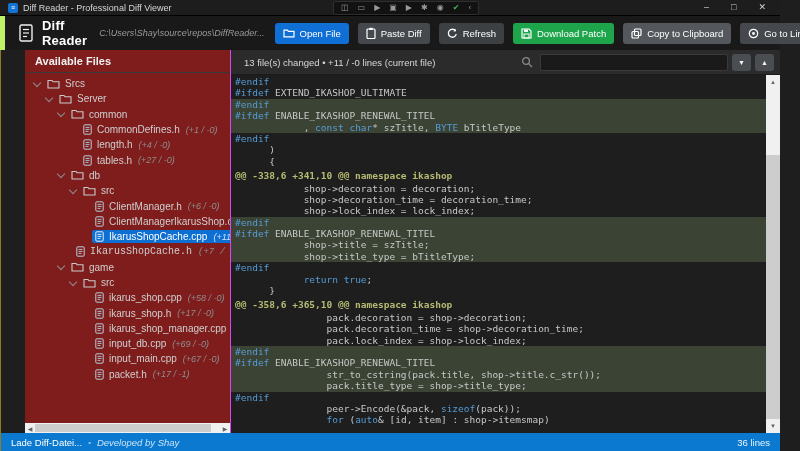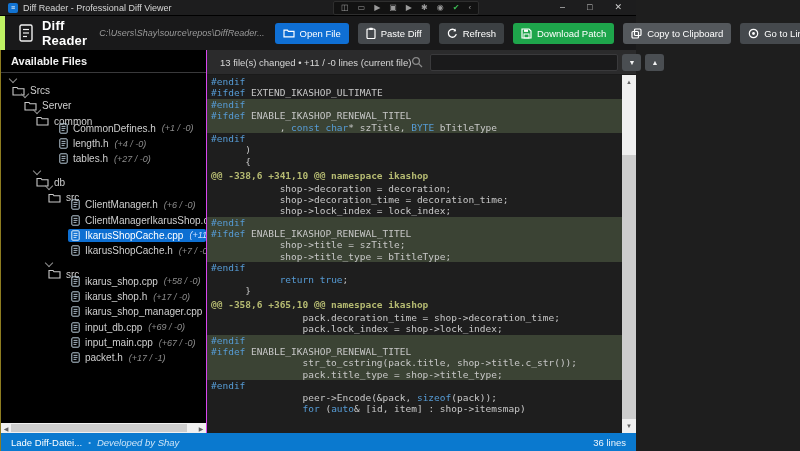--- a/index.html
+++ b/index.html
@@ -1,18 +1,18 @@
 <!DOCTYPE html>
 <html><head>
 <meta charset="utf-8">
 <style>
   * { box-sizing: border-box; margin: 0; padding: 0; }
   html,body { width: 800px; height: 451px; overflow: hidden; }
   body { font-family: "Liberation Sans", sans-serif; background: #1e1e1e; color: #ddd; }
-  .app { position: relative; width: 636px; height: 451px; display: flex; flex-direction: column; background: #1e1e1e; }
+  .app { position: relative; width: 780px; height: 451px; display: flex; flex-direction: column; background: #1e1e1e; }
 
   
   .titlebar { height: 16px; background: #1d1d1e; display: flex; align-items: center; padding: 0 6px; flex: none; border-bottom: 1px solid #000; position: relative; }
   .titlebar .appico { width: 10px; height: 10px; background: #1273d2; border-radius: 2px; margin: 0 5px 0 2px; display: inline-flex; align-items: center; justify-content: center; color: #fff; font-size: 7px; line-height: 1; }
   .titlebar .wtitle { font-size: 9px; color: #d6d6d6; }
   .overlay-strip { position: absolute; left: 333px; top: 1px; height: 14px; background: #121212; border: 1px solid #2e2e2e; border-radius: 2px; display: flex; align-items: center; gap: 9px; padding: 0 7px; }
   .overlay-strip span { font-size: 8px; color: #9a9a9a; line-height: 1; }
   .overlay-strip span.ok { color: #3cba54; }
   .win-controls { margin-left: auto; display: flex; gap: 22px; padding-right: 8px; }
   .win-controls span { font-size: 9px; color: #cfcfcf; line-height: 1; cursor: default; }
@@ -28,26 +28,26 @@
   .btn-blue        { background: #0f6fd4; }
   .btn-gray        { background: #45494d; }
   .btn-gray-dark   { background: #3c4043; }
   .btn-gray-light  { background: #54585c; }
   .btn-green       { background: #1ea54b; }
 
   
   .main { flex: 1; display: flex; min-height: 0; border-left: 1px solid #8d7c20; }
 
   
-  .sidebar { width: 205px; flex: none; background: #000000; display: flex; flex-direction: column; position: relative; }
+  .sidebar { width: 205px; flex: none; background: #7f1d1d; display: flex; flex-direction: column; position: relative; margin-left: 24px; }
   .sb-header { padding: 5px 10px 5px 10px; border-bottom: 1px solid #39393b; }
   .sb-title { font-size: 11px; font-weight: bold; color: #f0f0f0; }
   .sb-sub { font-size: 9px; color: #9a9a9a; margin-top: 2px; }
   .tree { flex: 1; overflow: hidden; padding-top: 3px; }
-  .tree-row { height: 15.3px; display: flex; font-size: 10px; color: #cfcfcf; white-space: nowrap; cursor: pointer; flex-direction: column; }
+  .tree-row { height: 15.3px; display: flex; align-items: center; font-size: 10px; color: #cfcfcf; white-space: nowrap; cursor: pointer; }
   .tree-row .twist { width: 8px; height: 8px; margin-right: 3px; position: relative; flex: none; }
   .tree-row .twist:after { content: ""; position: absolute; left: 1px; top: 0px; width: 5px; height: 5px; border-right: 1px solid #8f8f8f; border-bottom: 1px solid #8f8f8f; transform: rotate(45deg); }
   .tree-row .tico { display: inline-flex; margin-right: 5px; flex: none; }
   .tree-row .fico { color: #c9c9c9; }
   .tree-row .dico { color: #b9cbd8; }
   .tree-row .stats { font-size: 9px; font-style: italic; color: #8d8d8d; margin-left: 6px; }
   .tree-row .pill { display: inline-flex; align-items: center; padding: 1px 6px 1px 3px; border-radius: 2px; }
   .tree-row.sel .pill { background: #0d6fd2; }
   .tree-row.sel .pill, .tree-row.sel .label { color: #ffffff; }
   .tree-row.sel .stats { color: #cfe0ff; }
@@ -322,32 +322,43 @@
                   <rect x="0.8" y="0.8" width="7.4" height="9.4" rx="1" fill="none" stroke="currentColor" stroke-width="1"></rect>
                   <line x1="2.5" y1="3.4" x2="6.5" y2="3.4" stroke="currentColor" stroke-width="0.9"></line>
                   <line x1="2.5" y1="5.4" x2="6.5" y2="5.4" stroke="currentColor" stroke-width="0.9"></line>
                   <line x1="2.5" y1="7.4" x2="5.5" y2="7.4" stroke="currentColor" stroke-width="0.9"></line>
                 </svg>
               </span>
               <span class="label">IkarusShopCache.cpp</span>
               <span class="stats">(+11 / -0)</span>
             </span>
           </div>
-          <div class="tree-row" style="padding-left: 67px;">
+          <div class="tree-row" style="padding-left: 48px; font-family: Liberation Mono, monospace;">
             <span class="pill">
               <span class="tico dico">
                 <svg width="9" height="11" viewBox="0 0 9 11">
                   <rect x="0.8" y="0.8" width="7.4" height="9.4" rx="1" fill="none" stroke="currentColor" stroke-width="1"></rect>
                   <line x1="2.5" y1="3.4" x2="6.5" y2="3.4" stroke="currentColor" stroke-width="0.9"></line>
                   <line x1="2.5" y1="5.4" x2="6.5" y2="5.4" stroke="currentColor" stroke-width="0.9"></line>
                   <line x1="2.5" y1="7.4" x2="5.5" y2="7.4" stroke="currentColor" stroke-width="0.9"></line>
                 </svg>
               </span>
               <span class="label">IkarusShopCache.h</span>
               <span class="stats">(+7 / -0)</span>
+            </span>
+          </div>
+          <div class="tree-row" style="padding-left: 32px;">
+            <span class="twist"></span>
+            <span class="pill">
+              <span class="tico fico">
+                <svg width="13" height="10" viewBox="0 0 13 10">
+                  <path d="M1 1.5h4l1 1.3h6v6.2H1z" fill="none" stroke="currentColor" stroke-width="1.1"></path>
+                </svg>
+              </span>
+              <span class="label">game</span>
             </span>
           </div>
           <div class="tree-row" style="padding-left: 44px;">
             <span class="twist"></span>
             <span class="pill">
               <span class="tico fico">
                 <svg width="13" height="10" viewBox="0 0 13 10">
                   <path d="M1 1.5h4l1 1.3h6v6.2H1z" fill="none" stroke="currentColor" stroke-width="1.1"></path>
                 </svg>
               </span>
@@ -477,20 +488,21 @@
             <div class="ln">            shop-&gt;decoration_time = decoration_time;</div>
             <div class="ln">            shop-&gt;lock_index = lock_index;</div>
             <div class="ln add"><span class="tk-d">#endif</span></div>
             <div class="ln add"><span class="tk-d">#ifdef</span> ENABLE_IKASHOP_RENEWAL_TITEL</div>
             <div class="ln add">            shop-&gt;title = szTitle;</div>
             <div class="ln add">            shop-&gt;title_type = bTitleType;</div>
             <div class="ln"><span class="tk-d">#endif</span></div>
             <div class="ln">            <span class="tk-k">return</span> <span class="tk-k">true</span>;</div>
             <div class="ln">      }</div>
             <div class="ln hunk"><span class="tk-h">@@ -358,6 +365,10 @@ namespace ikashop</span></div>
+            <div class="ln">                pack.decoration = shop-&gt;decoration;</div>
             <div class="ln">                pack.decoration_time = shop-&gt;decoration_time;</div>
             <div class="ln">                pack.lock_index = shop-&gt;lock_index;</div>
             <div class="ln add"><span class="tk-d">#endif</span></div>
             <div class="ln add"><span class="tk-d">#ifdef</span> ENABLE_IKASHOP_RENEWAL_TITEL</div>
             <div class="ln add">                str_to_cstring(pack.title, shop-&gt;title.c_str());</div>
             <div class="ln add">                pack.title_type = shop-&gt;title_type;</div>
             <div class="ln"><span class="tk-d">#endif</span></div>
             <div class="ln">                peer-&gt;Encode(&amp;pack, <span class="tk-k">sizeof</span>(pack));</div>
             <div class="ln">                <span class="tk-k">for</span> (<span class="tk-k">auto</span>&amp; [id, item] : shop-&gt;itemsmap)</div>
           </div>

